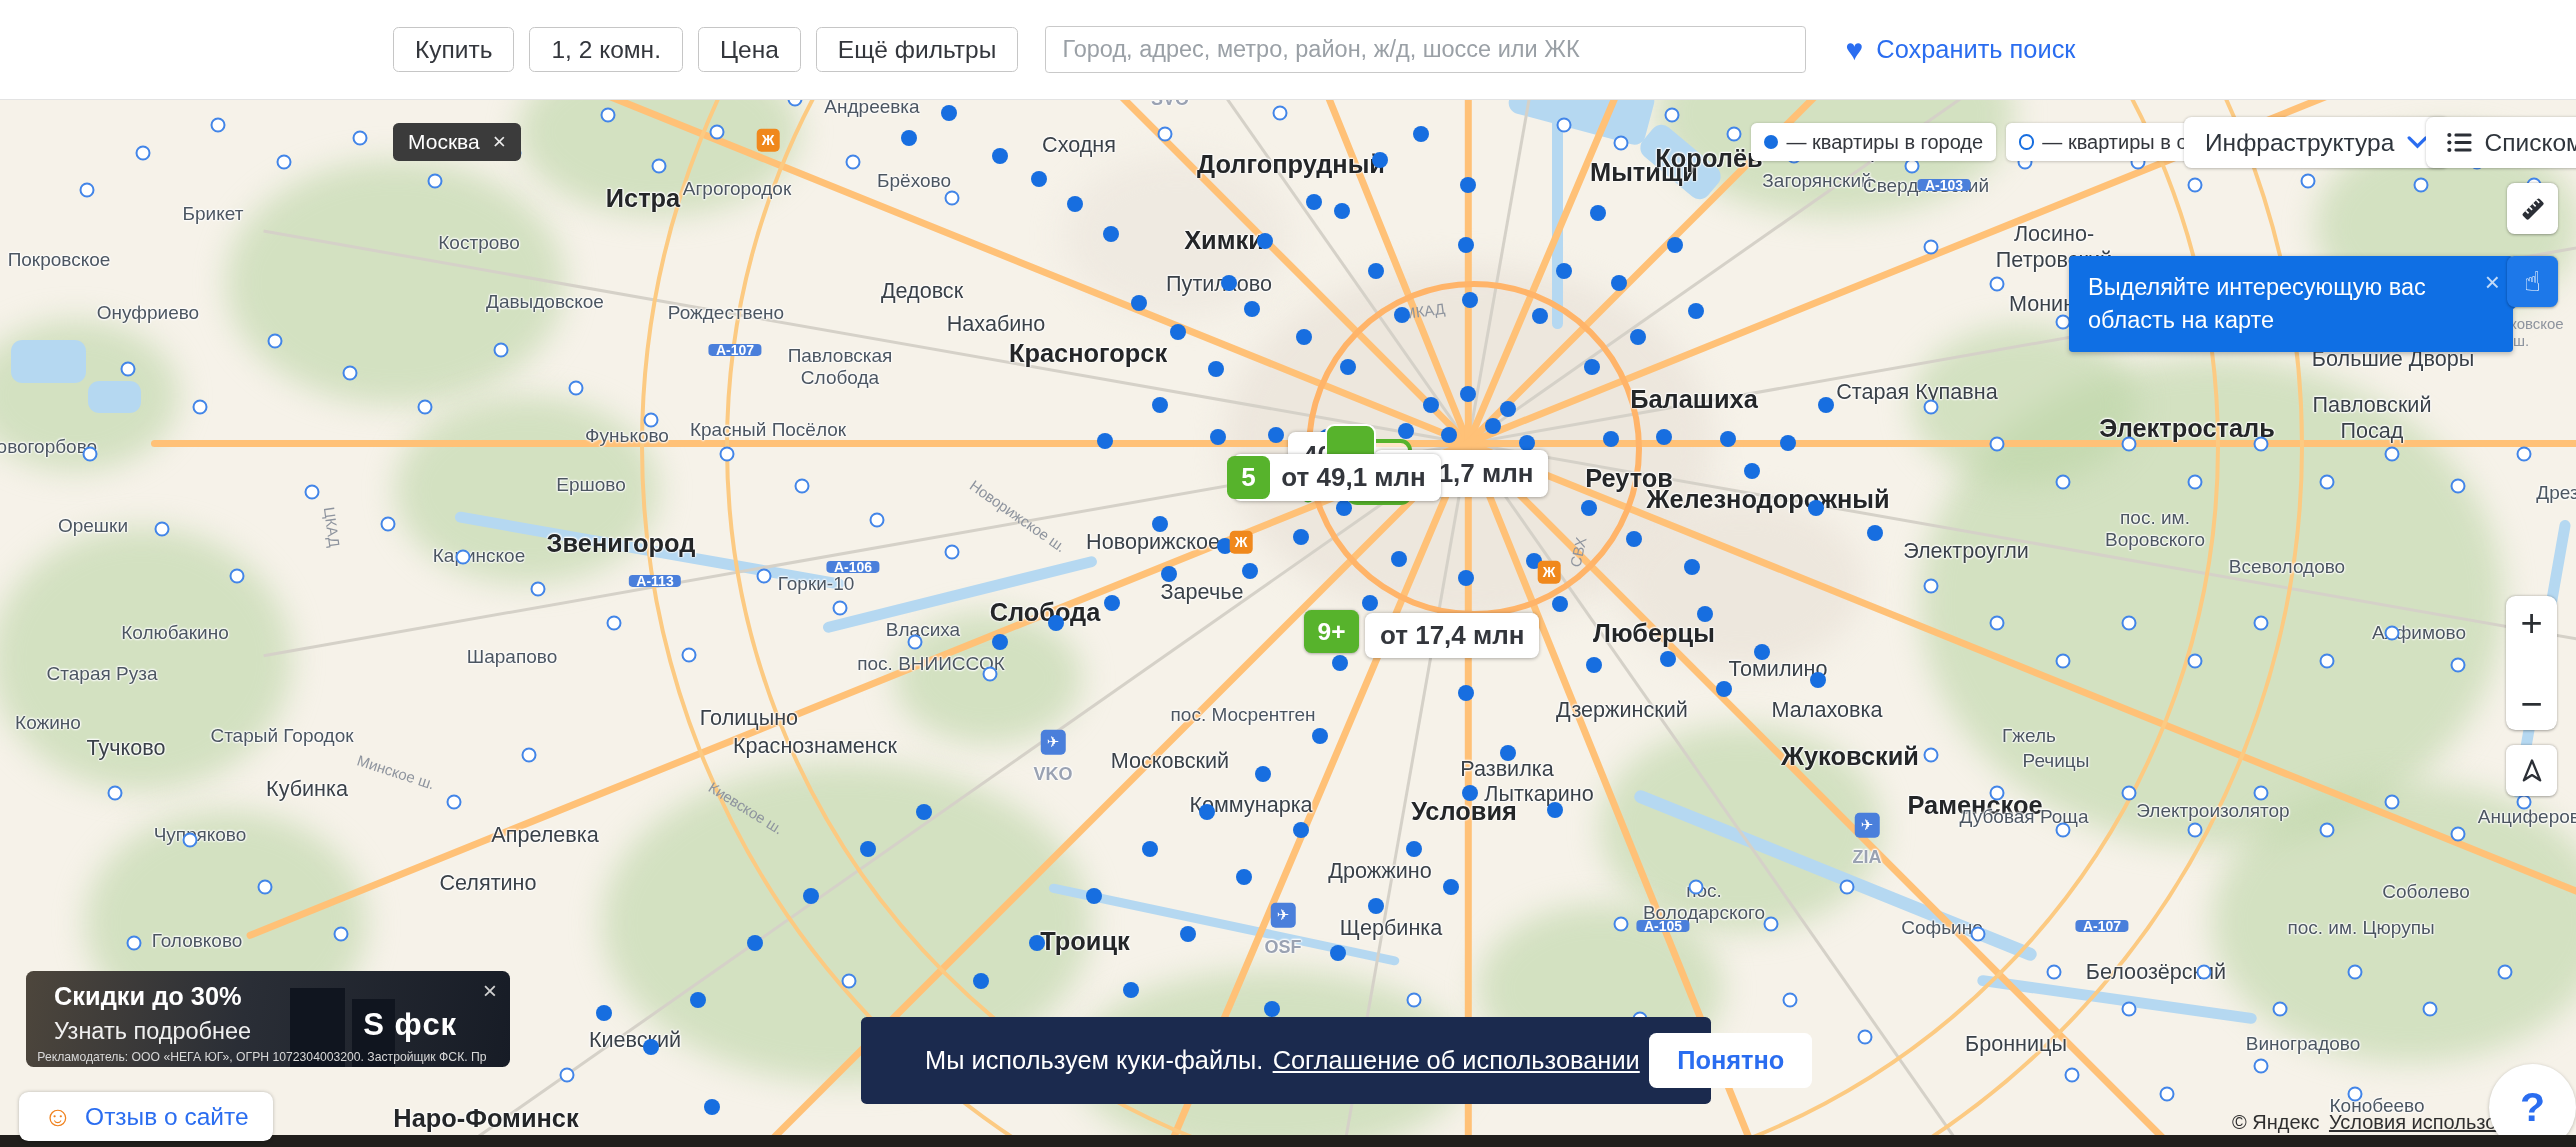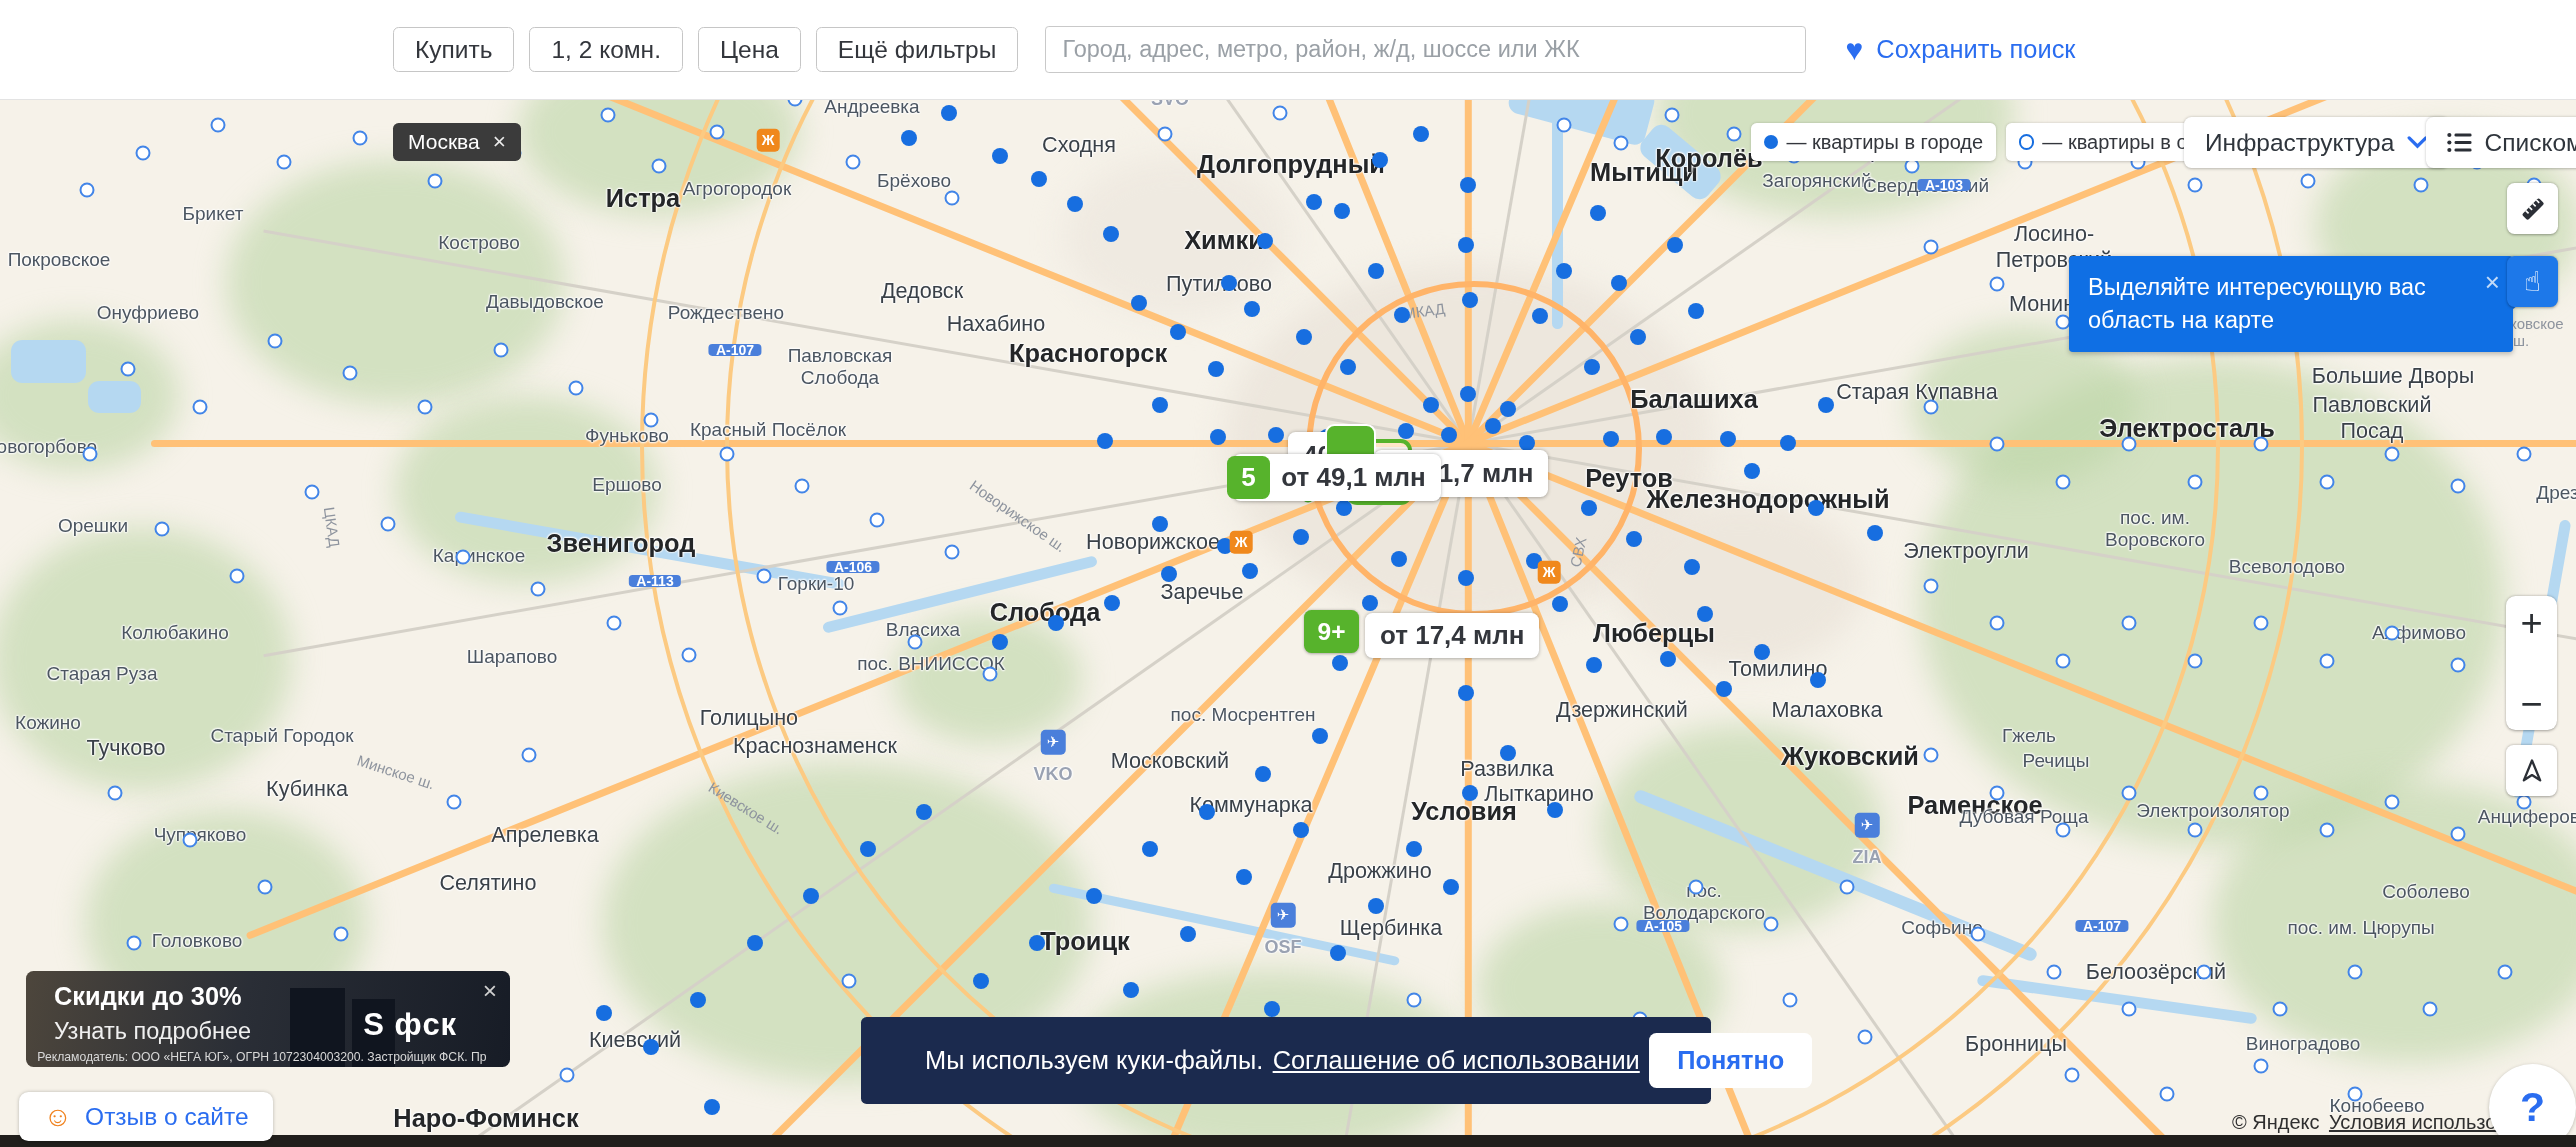--- a/index.html
+++ b/index.html
@@ -184,21 +184,21 @@
       <div class="lbl city" style="left: 643px; top: 98px;">Истра</div>
       <div class="lbl city" style="left: 621px; top: 443px;">Звенигород</div>
       <div class="lbl city" style="left: 1085px; top: 841px;">Троицк</div>
       <div class="lbl city" style="left: 486px; top: 1018px;">Наро-Фоминск</div>
       <div class="lbl town" style="left: 922px; top: 191px;">Дедовск</div>
       <div class="lbl town" style="left: 996px; top: 224px;">Нахабино</div>
       <div class="lbl town" style="left: 1079px; top: 45px;">Сходня</div>
       <div class="lbl town" style="left: 1219px; top: 184px;">Путилково</div>
       <div class="lbl town" style="left: 2048px; top: 204px;">Монино</div>
       <div class="lbl town" style="left: 1917px; top: 292px;">Старая Купавна</div>
-      <div class="lbl town" style="left: 2393px; top: 276px;">Большие Дворы</div>
+      <div class="lbl town" style="left: 2393px; top: 259px;">Большие Дворы</div>
       <div class="lbl town" style="left: 2372px; top: 318px;">Павловский
 Посад</div>
       <div class="lbl town" style="left: 2054px; top: 147px;">Лосино-
 Петровский</div>
       <div class="lbl town" style="left: 1899px; top: 50px;">Щёлково</div>
       <div class="lbl vil" style="left: 1817px; top: 81px;">Загорянский</div>
       <div class="lbl vil" style="left: 1926px; top: 86px;">Свердловский</div>
       <div class="lbl town" style="left: 1966px; top: 451px;">Электроугли</div>
       <div class="lbl town" style="left: 1778px; top: 569px;">Томилино</div>
       <div class="lbl town" style="left: 1827px; top: 610px;">Малаховка</div>
@@ -228,21 +228,21 @@
       <div class="lbl vil" style="left: 479px; top: 143px;">Кострово</div>
       <div class="lbl vil" style="left: 59px; top: 160px;">Покровское</div>
       <div class="lbl vil" style="left: 213px; top: 114px;">Брикет</div>
       <div class="lbl vil" style="left: 148px; top: 213px;">Онуфриево</div>
       <div class="lbl vil" style="left: 545px; top: 202px;">Давыдовское</div>
       <div class="lbl vil" style="left: 726px; top: 213px;">Рождествено</div>
       <div class="lbl vil" style="left: 840px; top: 267px;">Павловская
 Слобода</div>
       <div class="lbl vil" style="left: 627px; top: 336px;">Фуньково</div>
       <div class="lbl vil" style="left: 768px; top: 330px;">Красный Посёлок</div>
-      <div class="lbl vil" style="left: 591px; top: 385px; margin-left: 36px;">Ершово</div>
+      <div class="lbl vil" style="left: 591px; top: 385px;">Ершово</div>
       <div class="lbl vil" style="left: 40px; top: 347px;">Новогорбово</div>
       <div class="lbl vil" style="left: 93px; top: 426px;">Орешки</div>
       <div class="lbl vil" style="left: 479px; top: 456px;">Каринское</div>
       <div class="lbl vil" style="left: 816px; top: 484px;">Горки-10</div>
       <div class="lbl vil" style="left: 923px; top: 530px;">Власиха</div>
       <div class="lbl vil" style="left: 931px; top: 564px;">пос. ВНИИССОК</div>
       <div class="lbl vil" style="left: 512px; top: 557px;">Шарапово</div>
       <div class="lbl vil" style="left: 175px; top: 533px;">Колюбакино</div>
       <div class="lbl vil" style="left: 48px; top: 623px;">Кожино</div>
       <div class="lbl vil" style="left: 282px; top: 636px;">Старый Городок</div>

